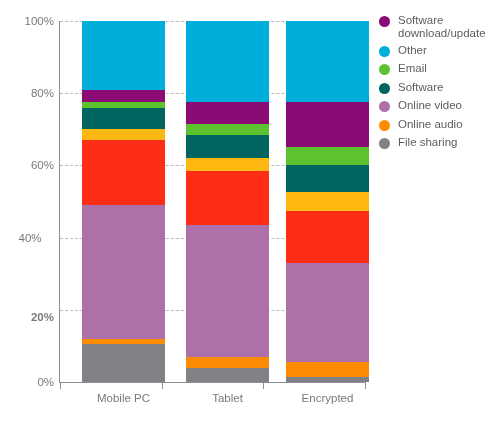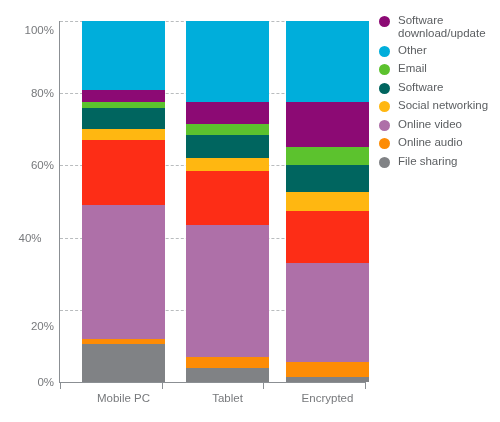--- a/index.html
+++ b/index.html
@@ -133,25 +133,25 @@
     color: #bfc1c3;
     white-space: nowrap;
   }
 </style>
 </head>
 <body>
 
 <div id="chart-root">
 
   <div id="ylabels">
-      <div class="ylabel" style="top: 30px;">100%</div>
+      <div class="ylabel" style="top: 21px;">100%</div>
       <div class="ylabel" style="top: 93.2px;">80%</div>
       <div class="ylabel" style="top: 165.4px;">60%</div>
       <div class="ylabel" style="top: 237.6px; text-align: center;">40%</div>
-      <div class="ylabel" style="top: 326px;">20%</div>
+      <div class="ylabel" style="top: 317px; font-weight: bold;">20%</div>
       <div class="ylabel" style="top: 382px;">0%</div>
     </div>
 
   <div id="plot-area">
       <div class="gridline" style="top: 361px;"></div>
       <div class="gridline" style="top: 288.8px;"></div>
       <div class="gridline" style="top: 216.6px;"></div>
       <div class="gridline" style="top: 144.4px;"></div>
       <div class="gridline" style="top: 72.2px;"></div>
       <div class="gridline" style="top: 0px;"></div>
@@ -215,24 +215,20 @@
       </div>
       <div class="legend-item">
         <span class="legend-swatch" style="background: rgb(92, 194, 46);"></span>
         <span class="legend-label">Email</span>
       </div>
       <div class="legend-item">
         <span class="legend-swatch" style="background: rgb(0, 101, 95);"></span>
         <span class="legend-label">Software</span>
       </div>
       <div class="legend-item">
-        <span class="legend-swatch" style="background: rgb(255, 183, 17);"></span>
-        <span class="legend-label">Social networking</span>
-      </div>
-      <div class="legend-item">
         <span class="legend-swatch" style="background: rgb(174, 112, 168);"></span>
         <span class="legend-label">Online video</span>
       </div>
       <div class="legend-item">
         <span class="legend-swatch" style="background: rgb(253, 140, 5);"></span>
         <span class="legend-label">Online audio</span>
       </div>
       <div class="legend-item">
         <span class="legend-swatch" style="background: rgb(128, 130, 133);"></span>
         <span class="legend-label">File sharing</span>

